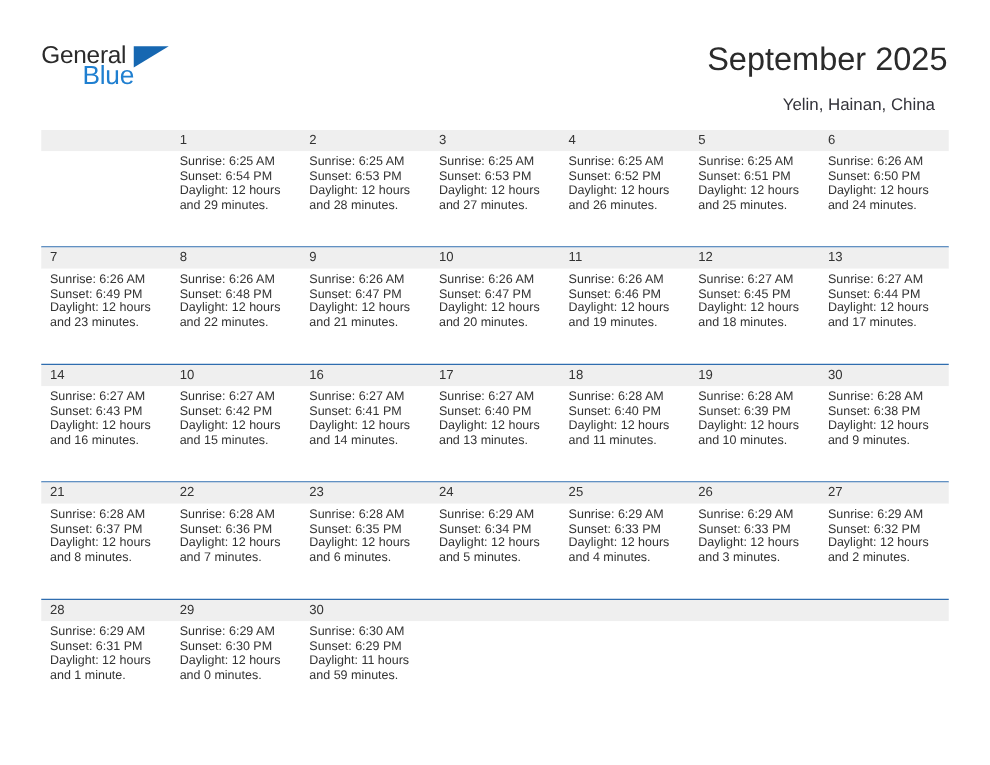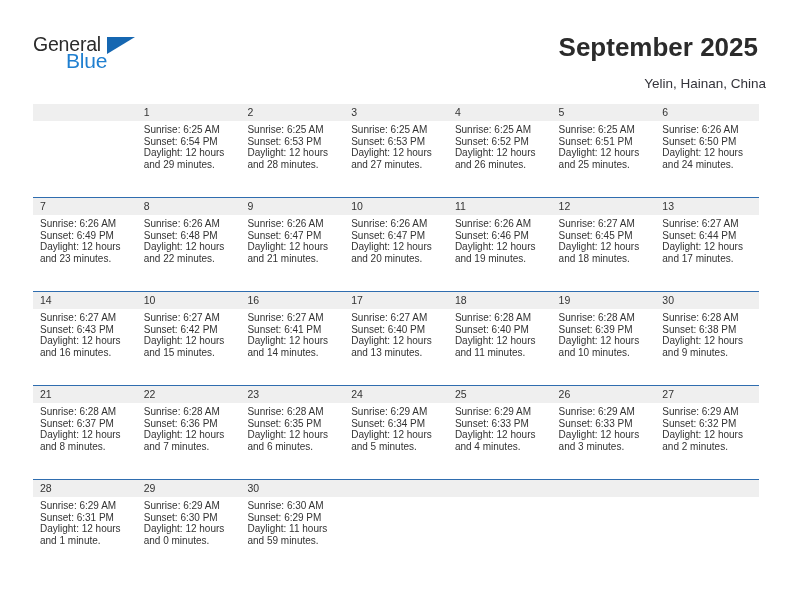--- a/index.html
+++ b/index.html
@@ -64,25 +64,25 @@
     font-family: Liberation Sans, sans-serif;
   }
   .title {
     position: absolute;
     right: 34px;
     top: 32px;
     font-size: 26px;
     color: #2b2b2b;
     text-align: left;
     white-space: nowrap;
-    font-weight: bold;
+    font-weight: normal;
   }
   .subtitle {
     position: absolute;
-    right: 26px;
+    right: 44px;
     top: 76px;
     font-size: 13.5px;
     color: #33333a;
     text-align: left;
     white-space: nowrap;
     margin-left: 20px;
   }
 
   
   .calendar {

